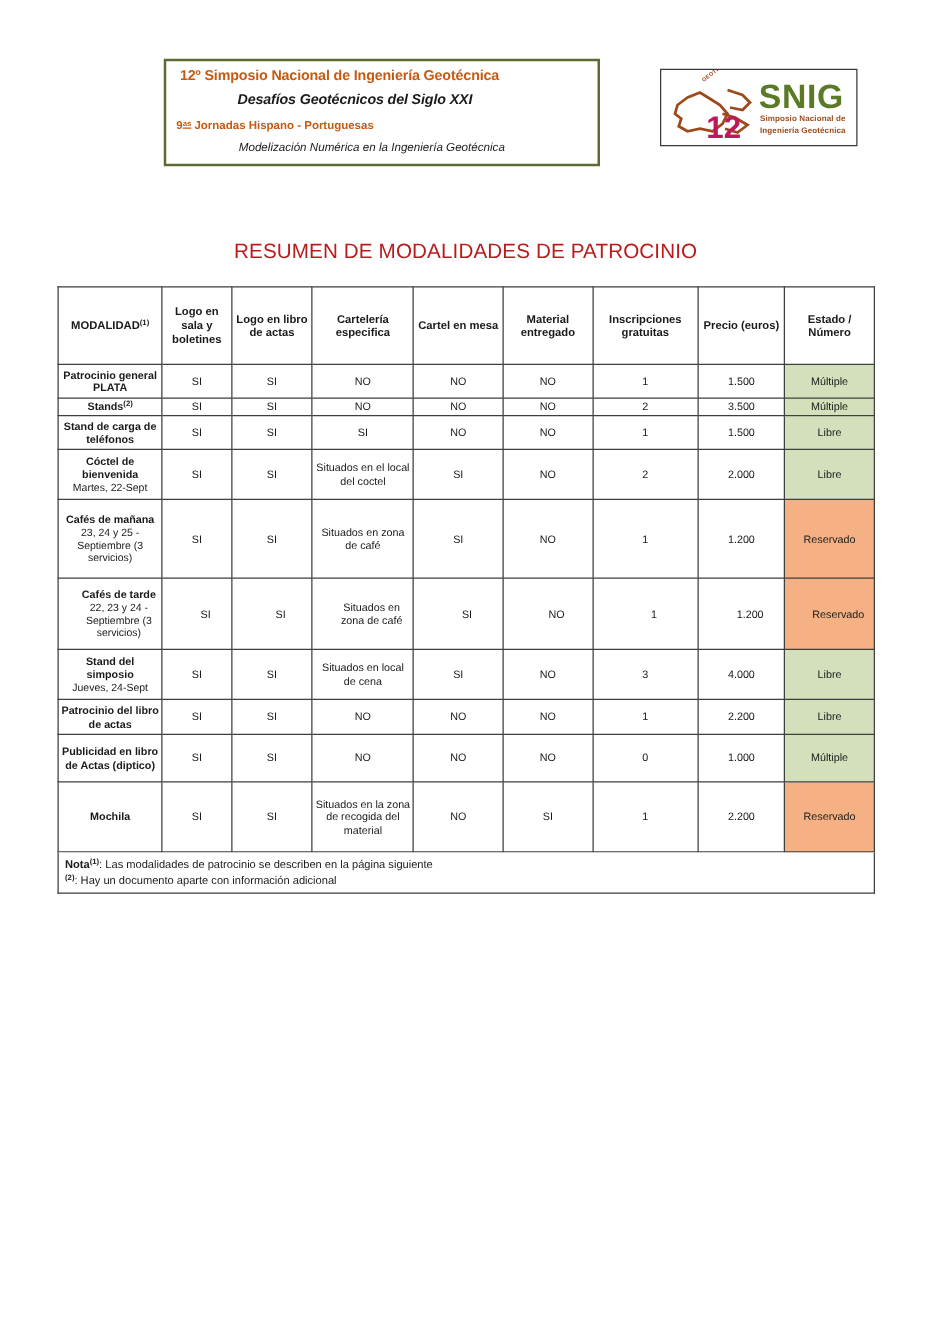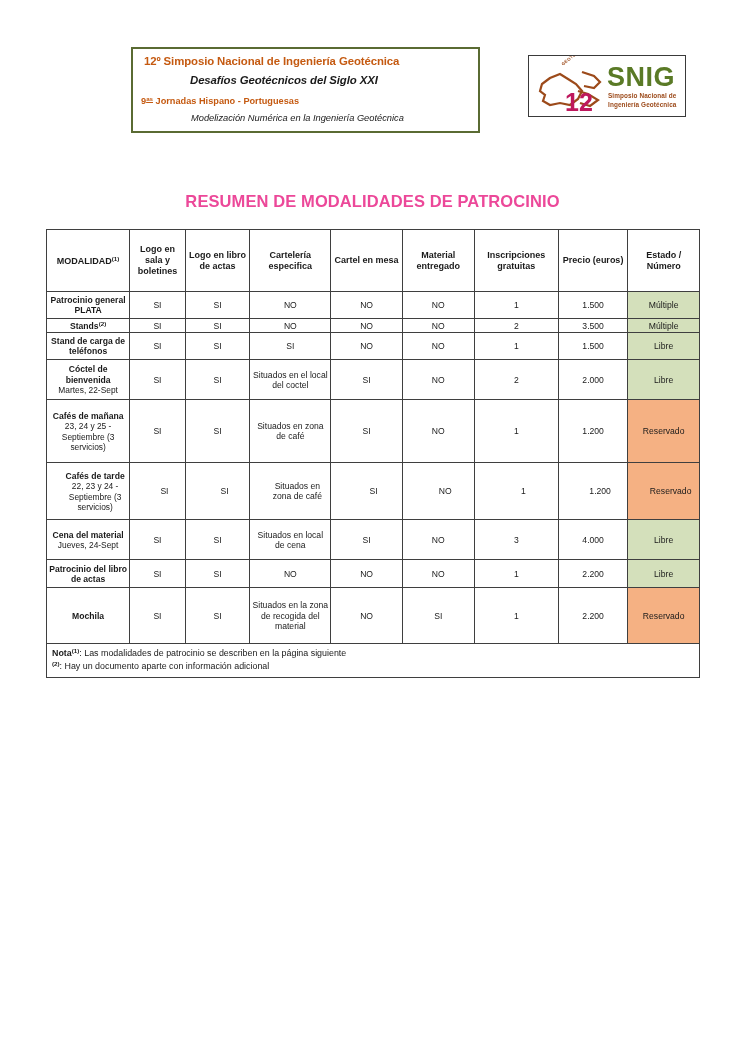--- a/index.html
+++ b/index.html
@@ -149,22 +149,22 @@
   }
 
   
   .page-title {
     position: absolute;
     left: 0;
     top: 192px;
     width: 745px;
     text-align: center;
     font-size: 16.5px;
-    font-weight: bold;
-    color: #ec4899;
+    font-weight: normal;
+    color: #b91c1c;
     letter-spacing: 0.1px;
   }
 
   
   .table-wrap {
     position: absolute;
     left: 46px;
     top: 229px;
     width: 654px;
   }
@@ -365,40 +365,51 @@
           <td>SI</td>
           <td>SI</td>
           <td>Situados en zona de café</td>
           <td>SI</td>
           <td>NO</td>
           <td>1</td>
           <td>1.200</td>
           <td class="status st-reservado">Reservado</td>
         </tr>
         <tr class="r-cena">
-          <td class="mod"><span>Cena del material</span><div class="sub">Jueves, 24-Sept</div></td>
+          <td class="mod"><span>Stand del simposio</span><div class="sub">Jueves, 24-Sept</div></td>
           <td>SI</td>
           <td>SI</td>
           <td>Situados en local de cena</td>
           <td>SI</td>
           <td>NO</td>
           <td>3</td>
           <td>4.000</td>
           <td class="status st-libre">Libre</td>
         </tr>
         <tr class="r-patlibro">
           <td class="mod"><span>Patrocinio del libro de actas</span></td>
           <td>SI</td>
           <td>SI</td>
           <td>NO</td>
           <td>NO</td>
           <td>NO</td>
           <td>1</td>
           <td>2.200</td>
           <td class="status st-libre">Libre</td>
+        </tr>
+        <tr class="r-publi">
+          <td class="mod"><span>Publicidad en libro de Actas (diptico)</span></td>
+          <td>SI</td>
+          <td>SI</td>
+          <td>NO</td>
+          <td>NO</td>
+          <td>NO</td>
+          <td>0</td>
+          <td>1.000</td>
+          <td class="status st-multiple">Múltiple</td>
         </tr>
         <tr class="r-mochila">
           <td class="mod"><span>Mochila</span></td>
           <td>SI</td>
           <td>SI</td>
           <td>Situados en la zona de recogida del material</td>
           <td>NO</td>
           <td>SI</td>
           <td>1</td>
           <td>2.200</td>

